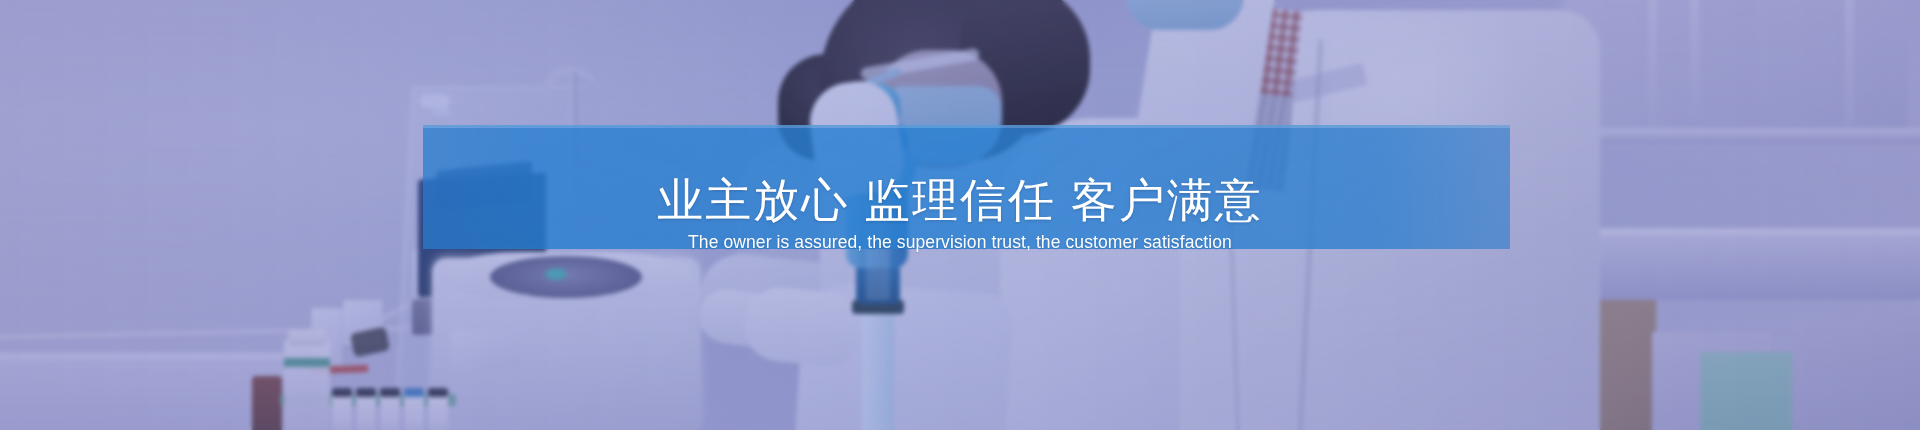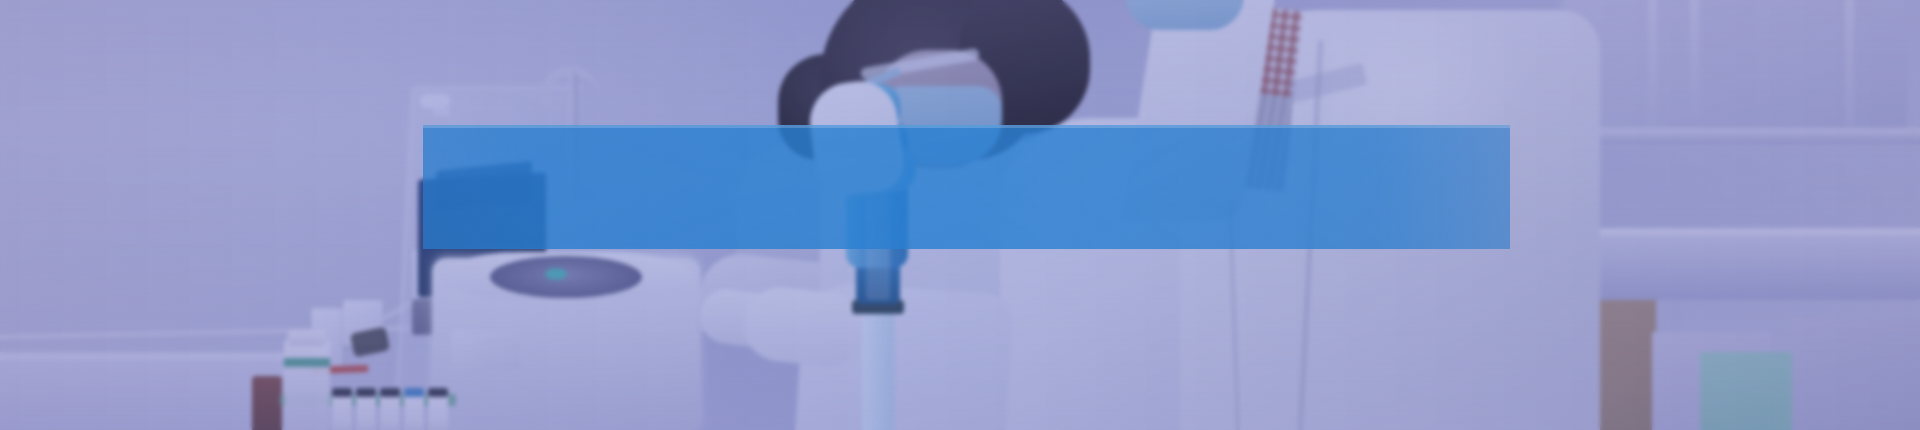--- a/index.html
+++ b/index.html
@@ -560,15 +560,17 @@
 
     <div class="blur-soft"></div>
     <div class="grade"></div>
     <div class="grade2"></div>
   </div>
 
   <div id="strip"></div>
   <div id="strip-top-hl"></div>
 
   <div id="text-wrap">
+    <div id="headline">业主放心 监理信任  客户满意</div>
+    <div id="subtitle">The owner is assured, the supervision trust, the customer satisfaction</div>
   </div>
 
 </div>
 
 </body></html>

